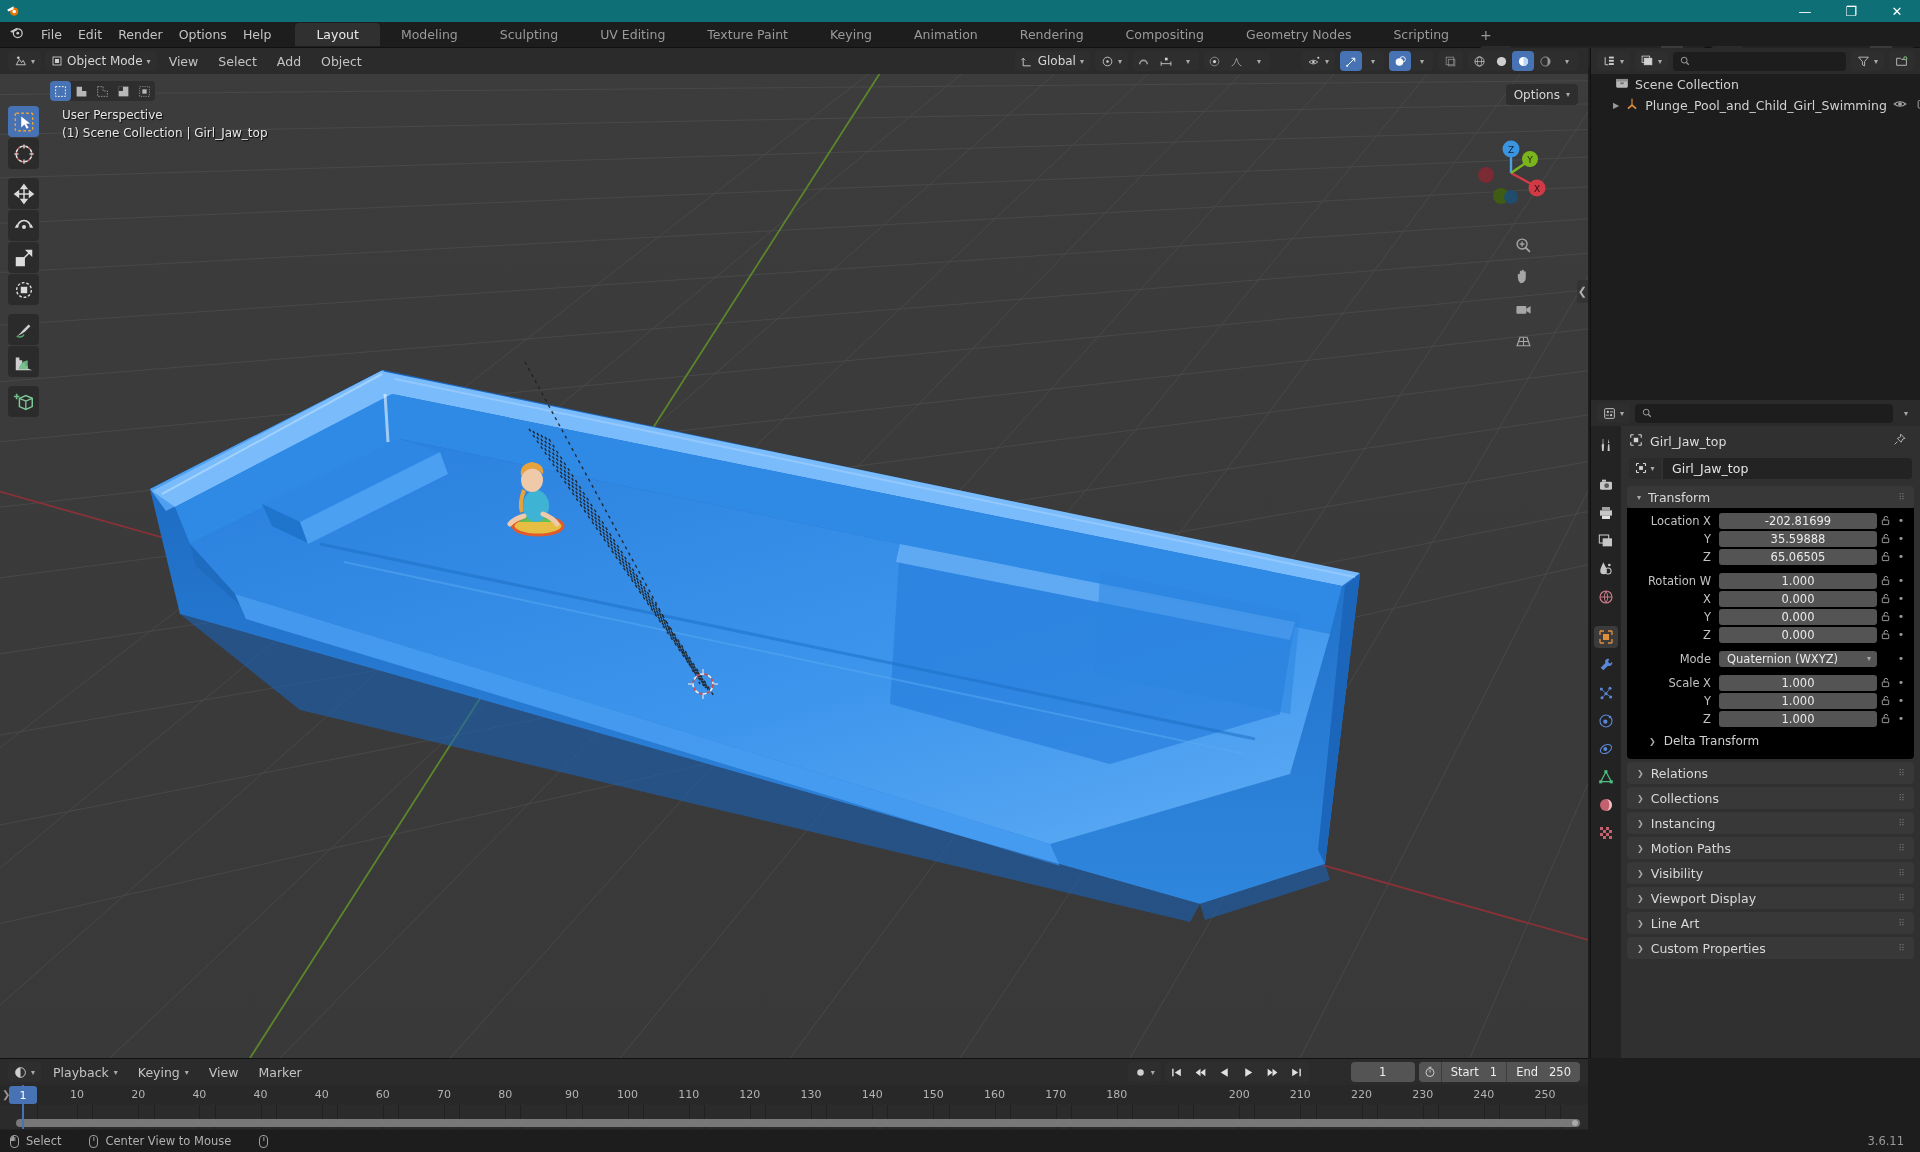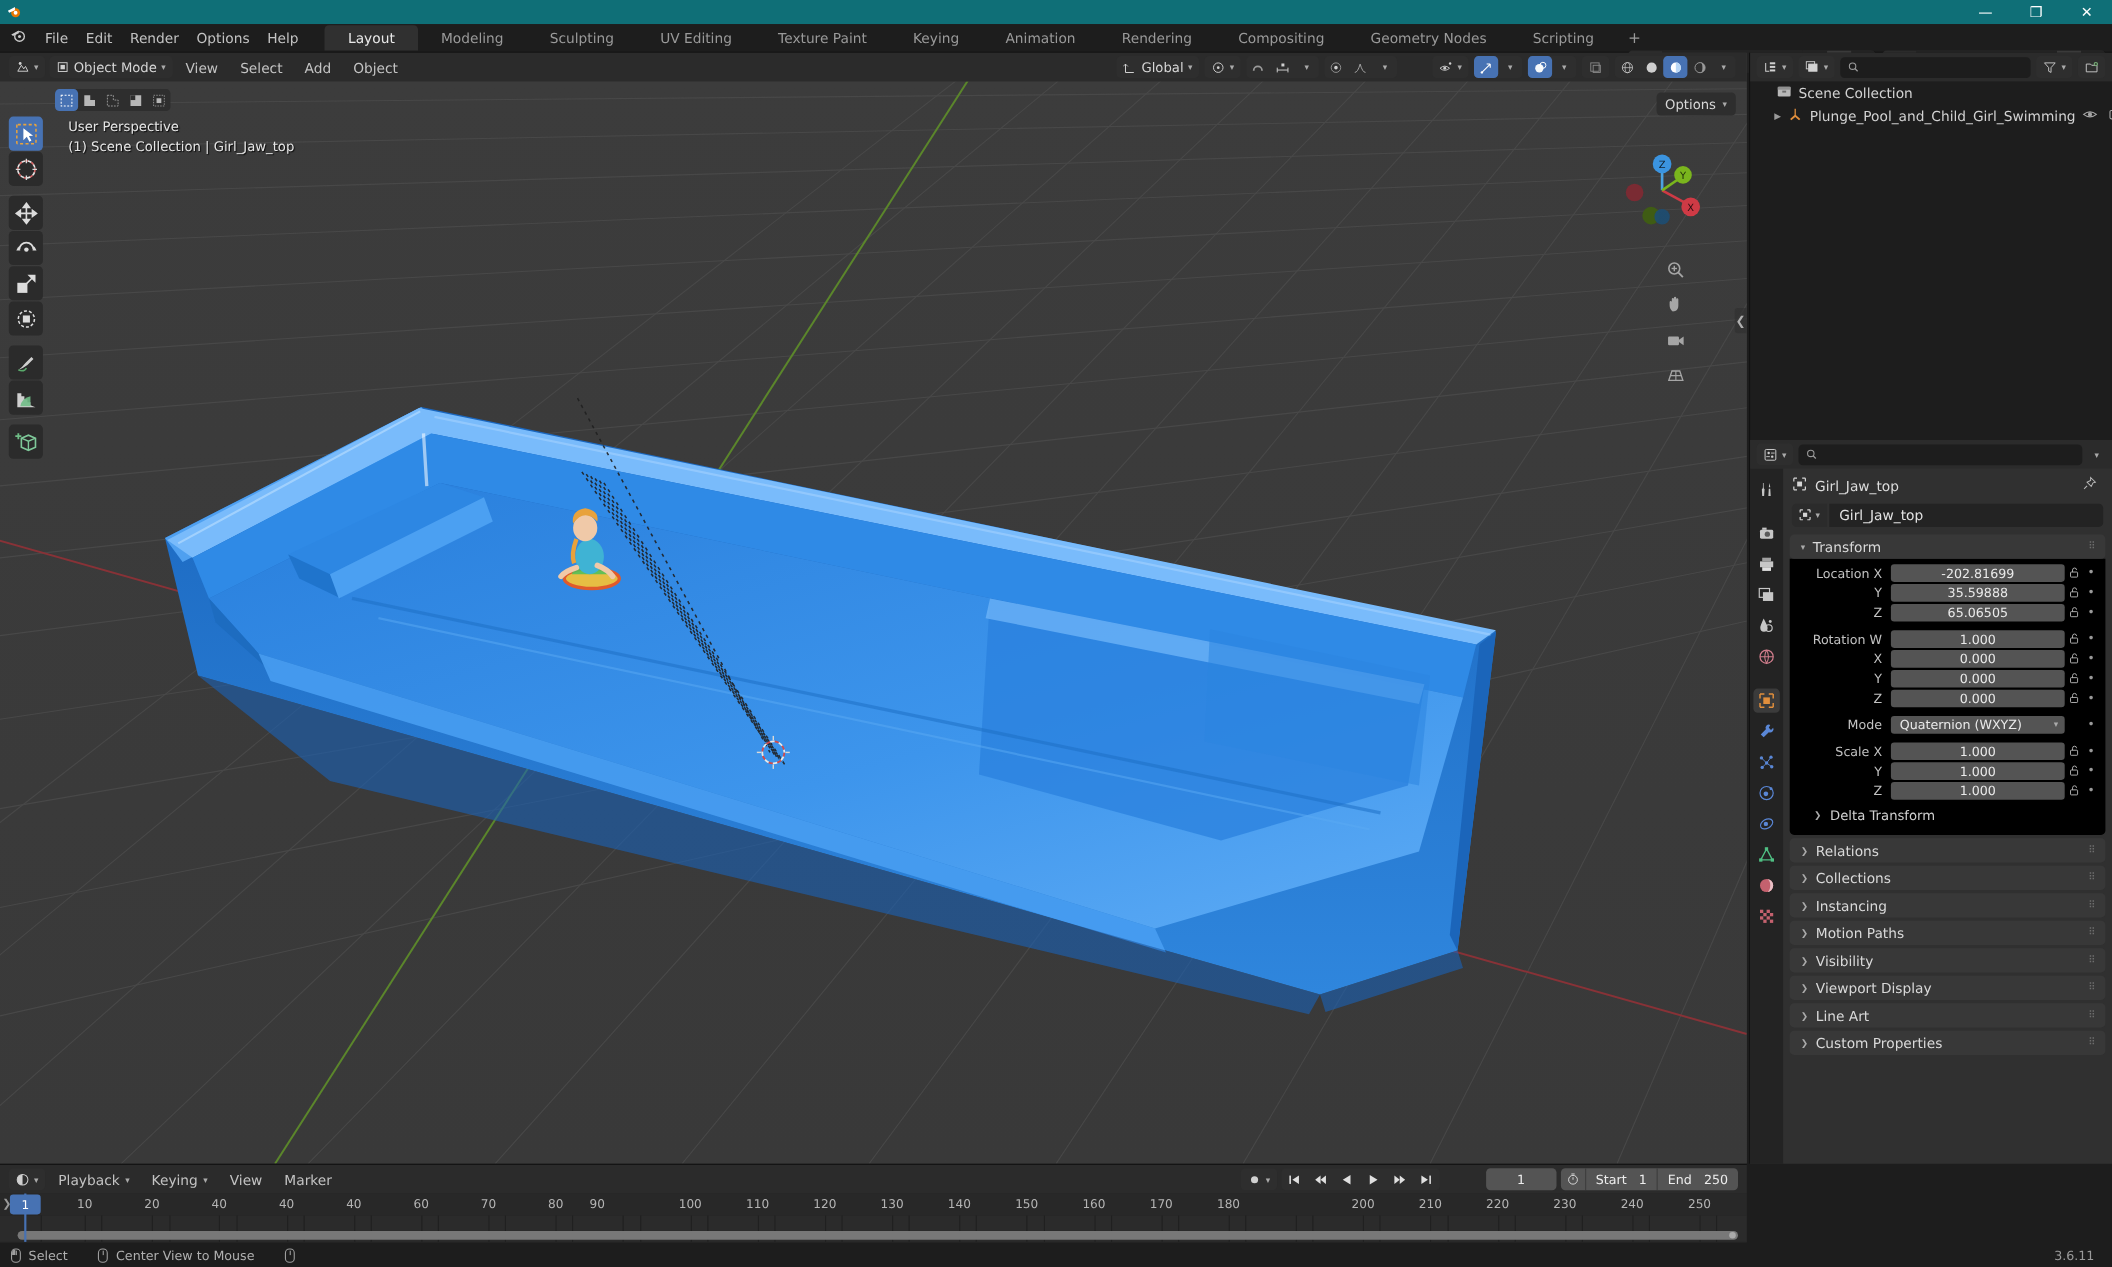--- a/index.html
+++ b/index.html
@@ -1288,21 +1288,21 @@
     <div class="tl-ruler" id="tl-ruler">
         <div class="tl-ticklabel" style="left: 22px; opacity: 0;">1</div>
         <div class="tl-ticklabel" style="left: 77.0482px;">10</div>
         <div class="tl-ticklabel" style="left: 138.213px;">20</div>
         <div class="tl-ticklabel" style="left: 199.378px;">40</div>
         <div class="tl-ticklabel" style="left: 260.542px;">40</div>
         <div class="tl-ticklabel" style="left: 321.707px;">40</div>
         <div class="tl-ticklabel" style="left: 382.871px;">60</div>
         <div class="tl-ticklabel" style="left: 444.036px;">70</div>
         <div class="tl-ticklabel" style="left: 505.201px;">80</div>
-        <div class="tl-ticklabel" style="left: 543px;">90</div>
+        <div class="tl-ticklabel" style="left: 572px;">90</div>
         <div class="tl-ticklabel" style="left: 627.53px;">100</div>
         <div class="tl-ticklabel" style="left: 688.695px;">110</div>
         <div class="tl-ticklabel" style="left: 749.859px;">120</div>
         <div class="tl-ticklabel" style="left: 811.024px; text-align: center;">130</div>
         <div class="tl-ticklabel" style="left: 872.189px;">140</div>
         <div class="tl-ticklabel" style="left: 933.353px;">150</div>
         <div class="tl-ticklabel" style="left: 994.518px;">160</div>
         <div class="tl-ticklabel" style="left: 1055.68px;">170</div>
         <div class="tl-ticklabel" style="left: 1116.85px;">180</div>
         <div class="tl-ticklabel" style="left: 1178.01px; margin-top: 19px;">190</div>

